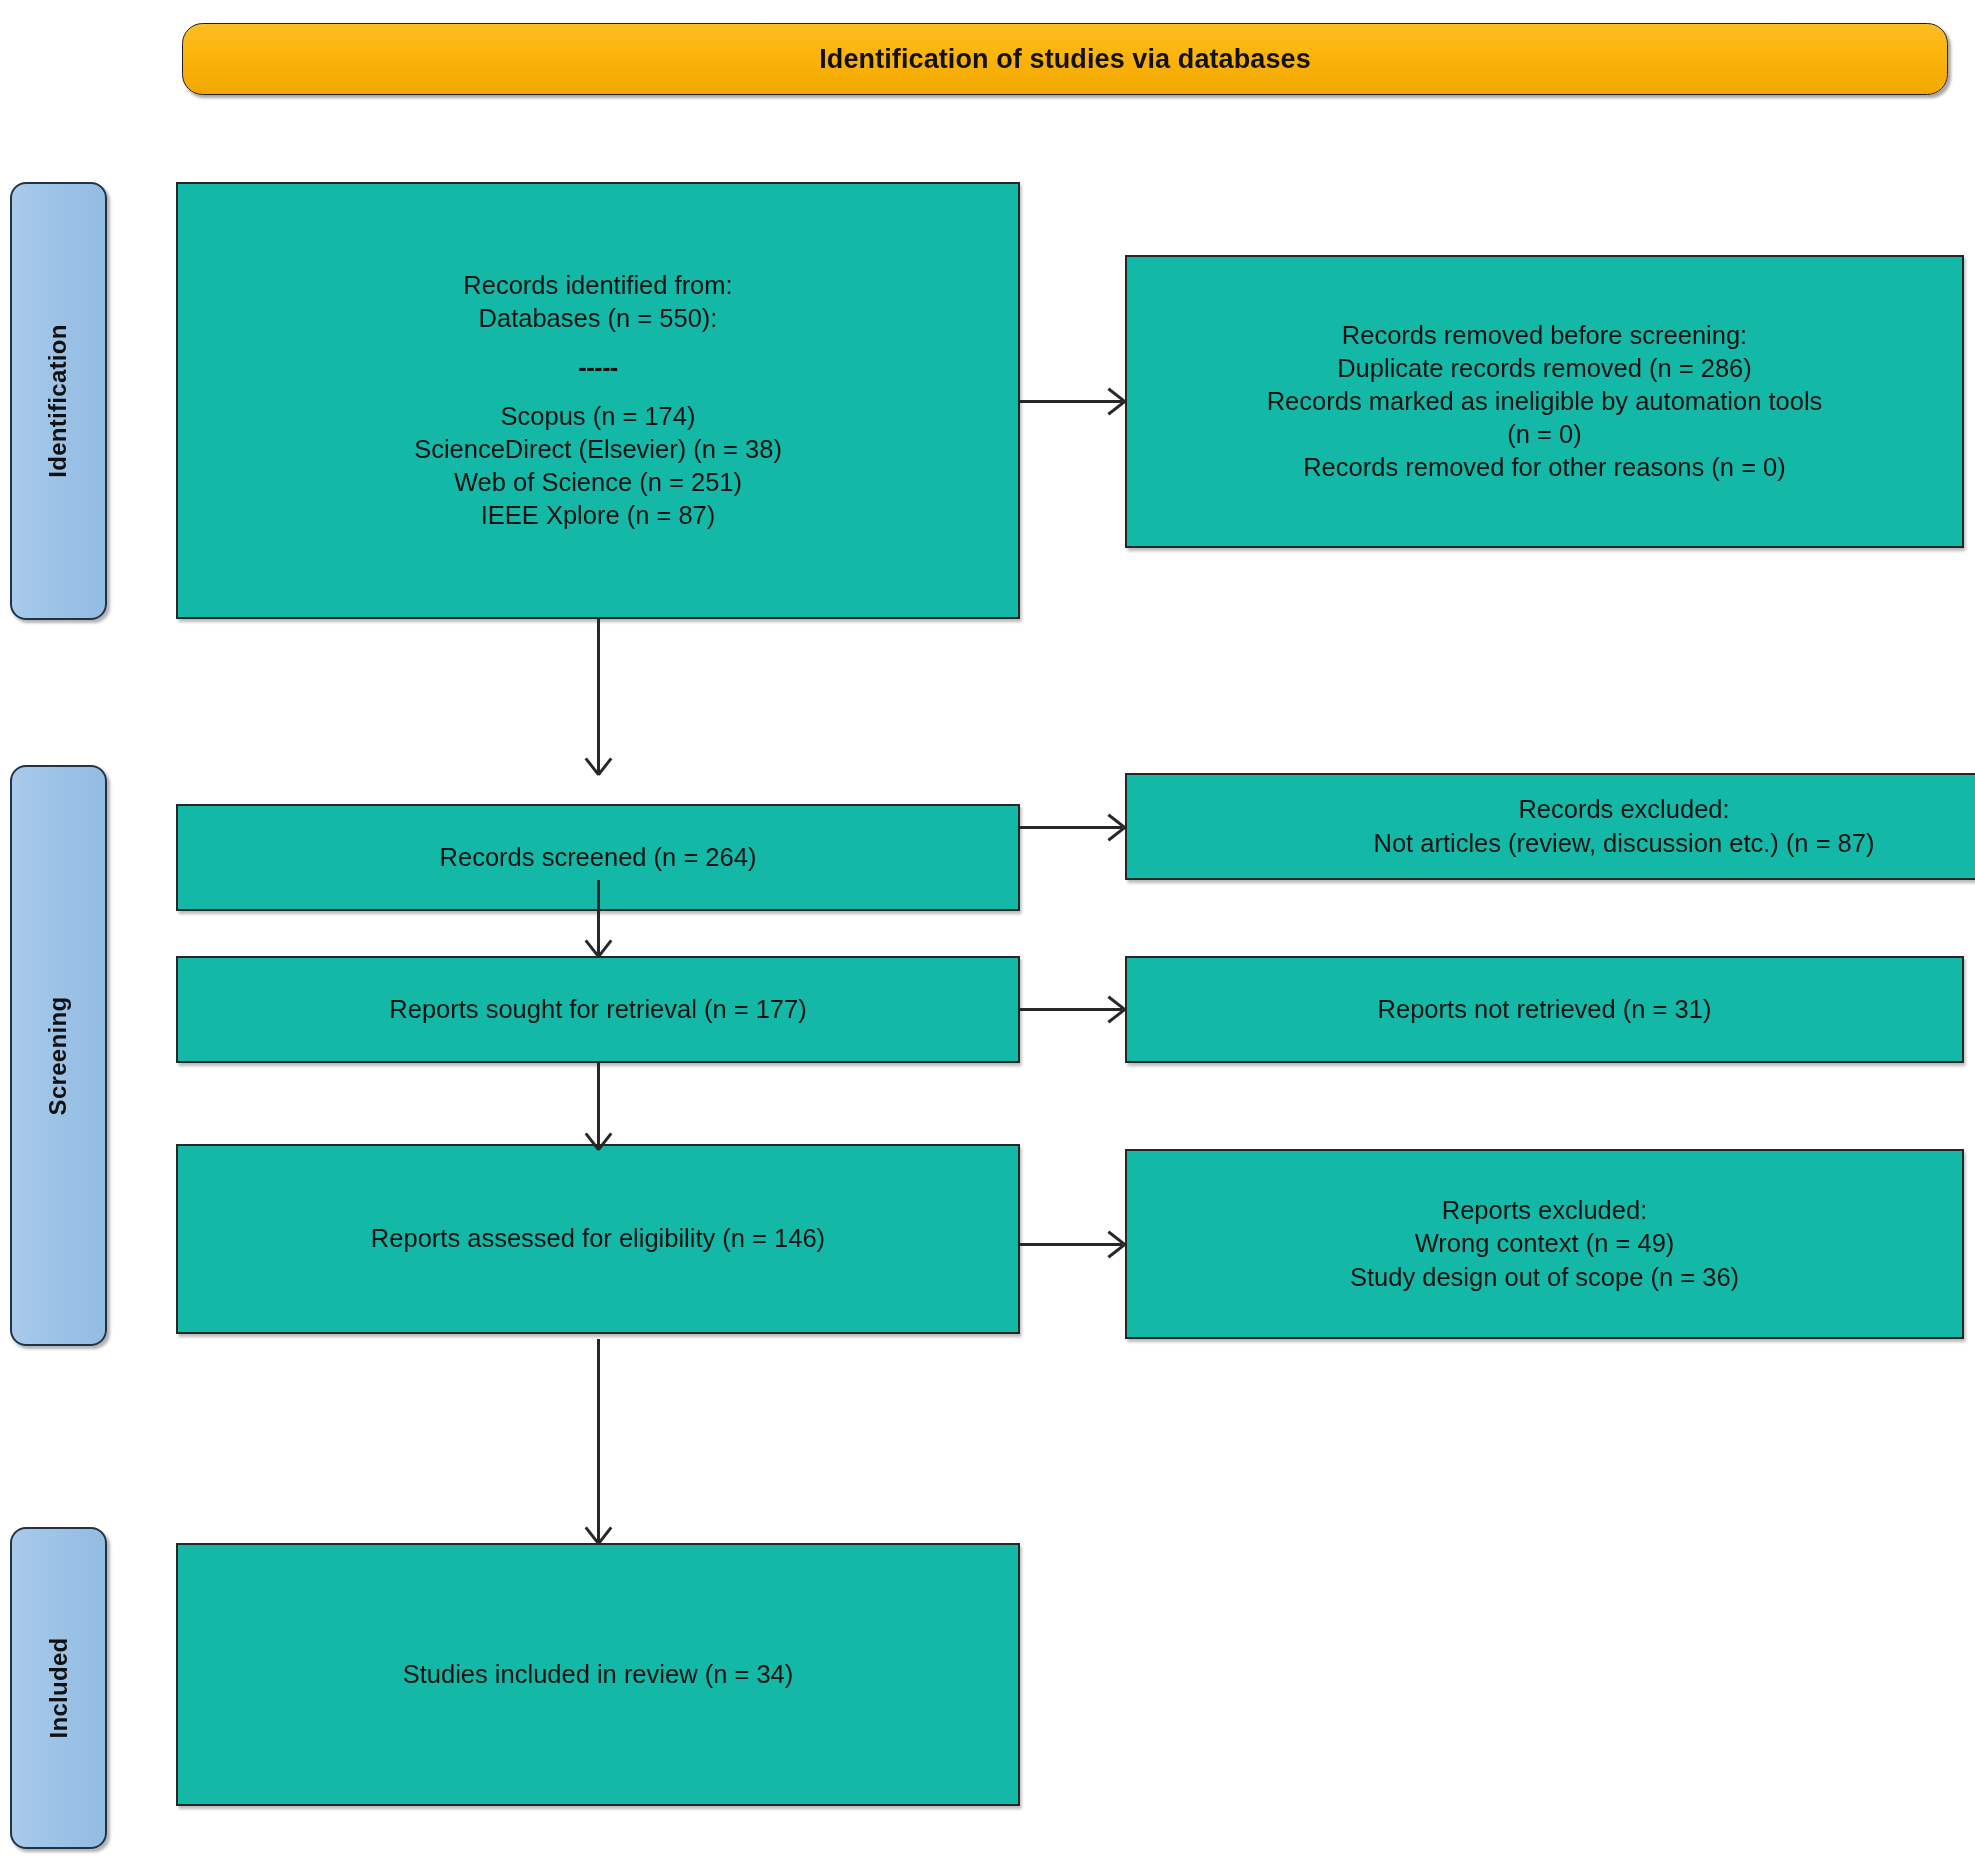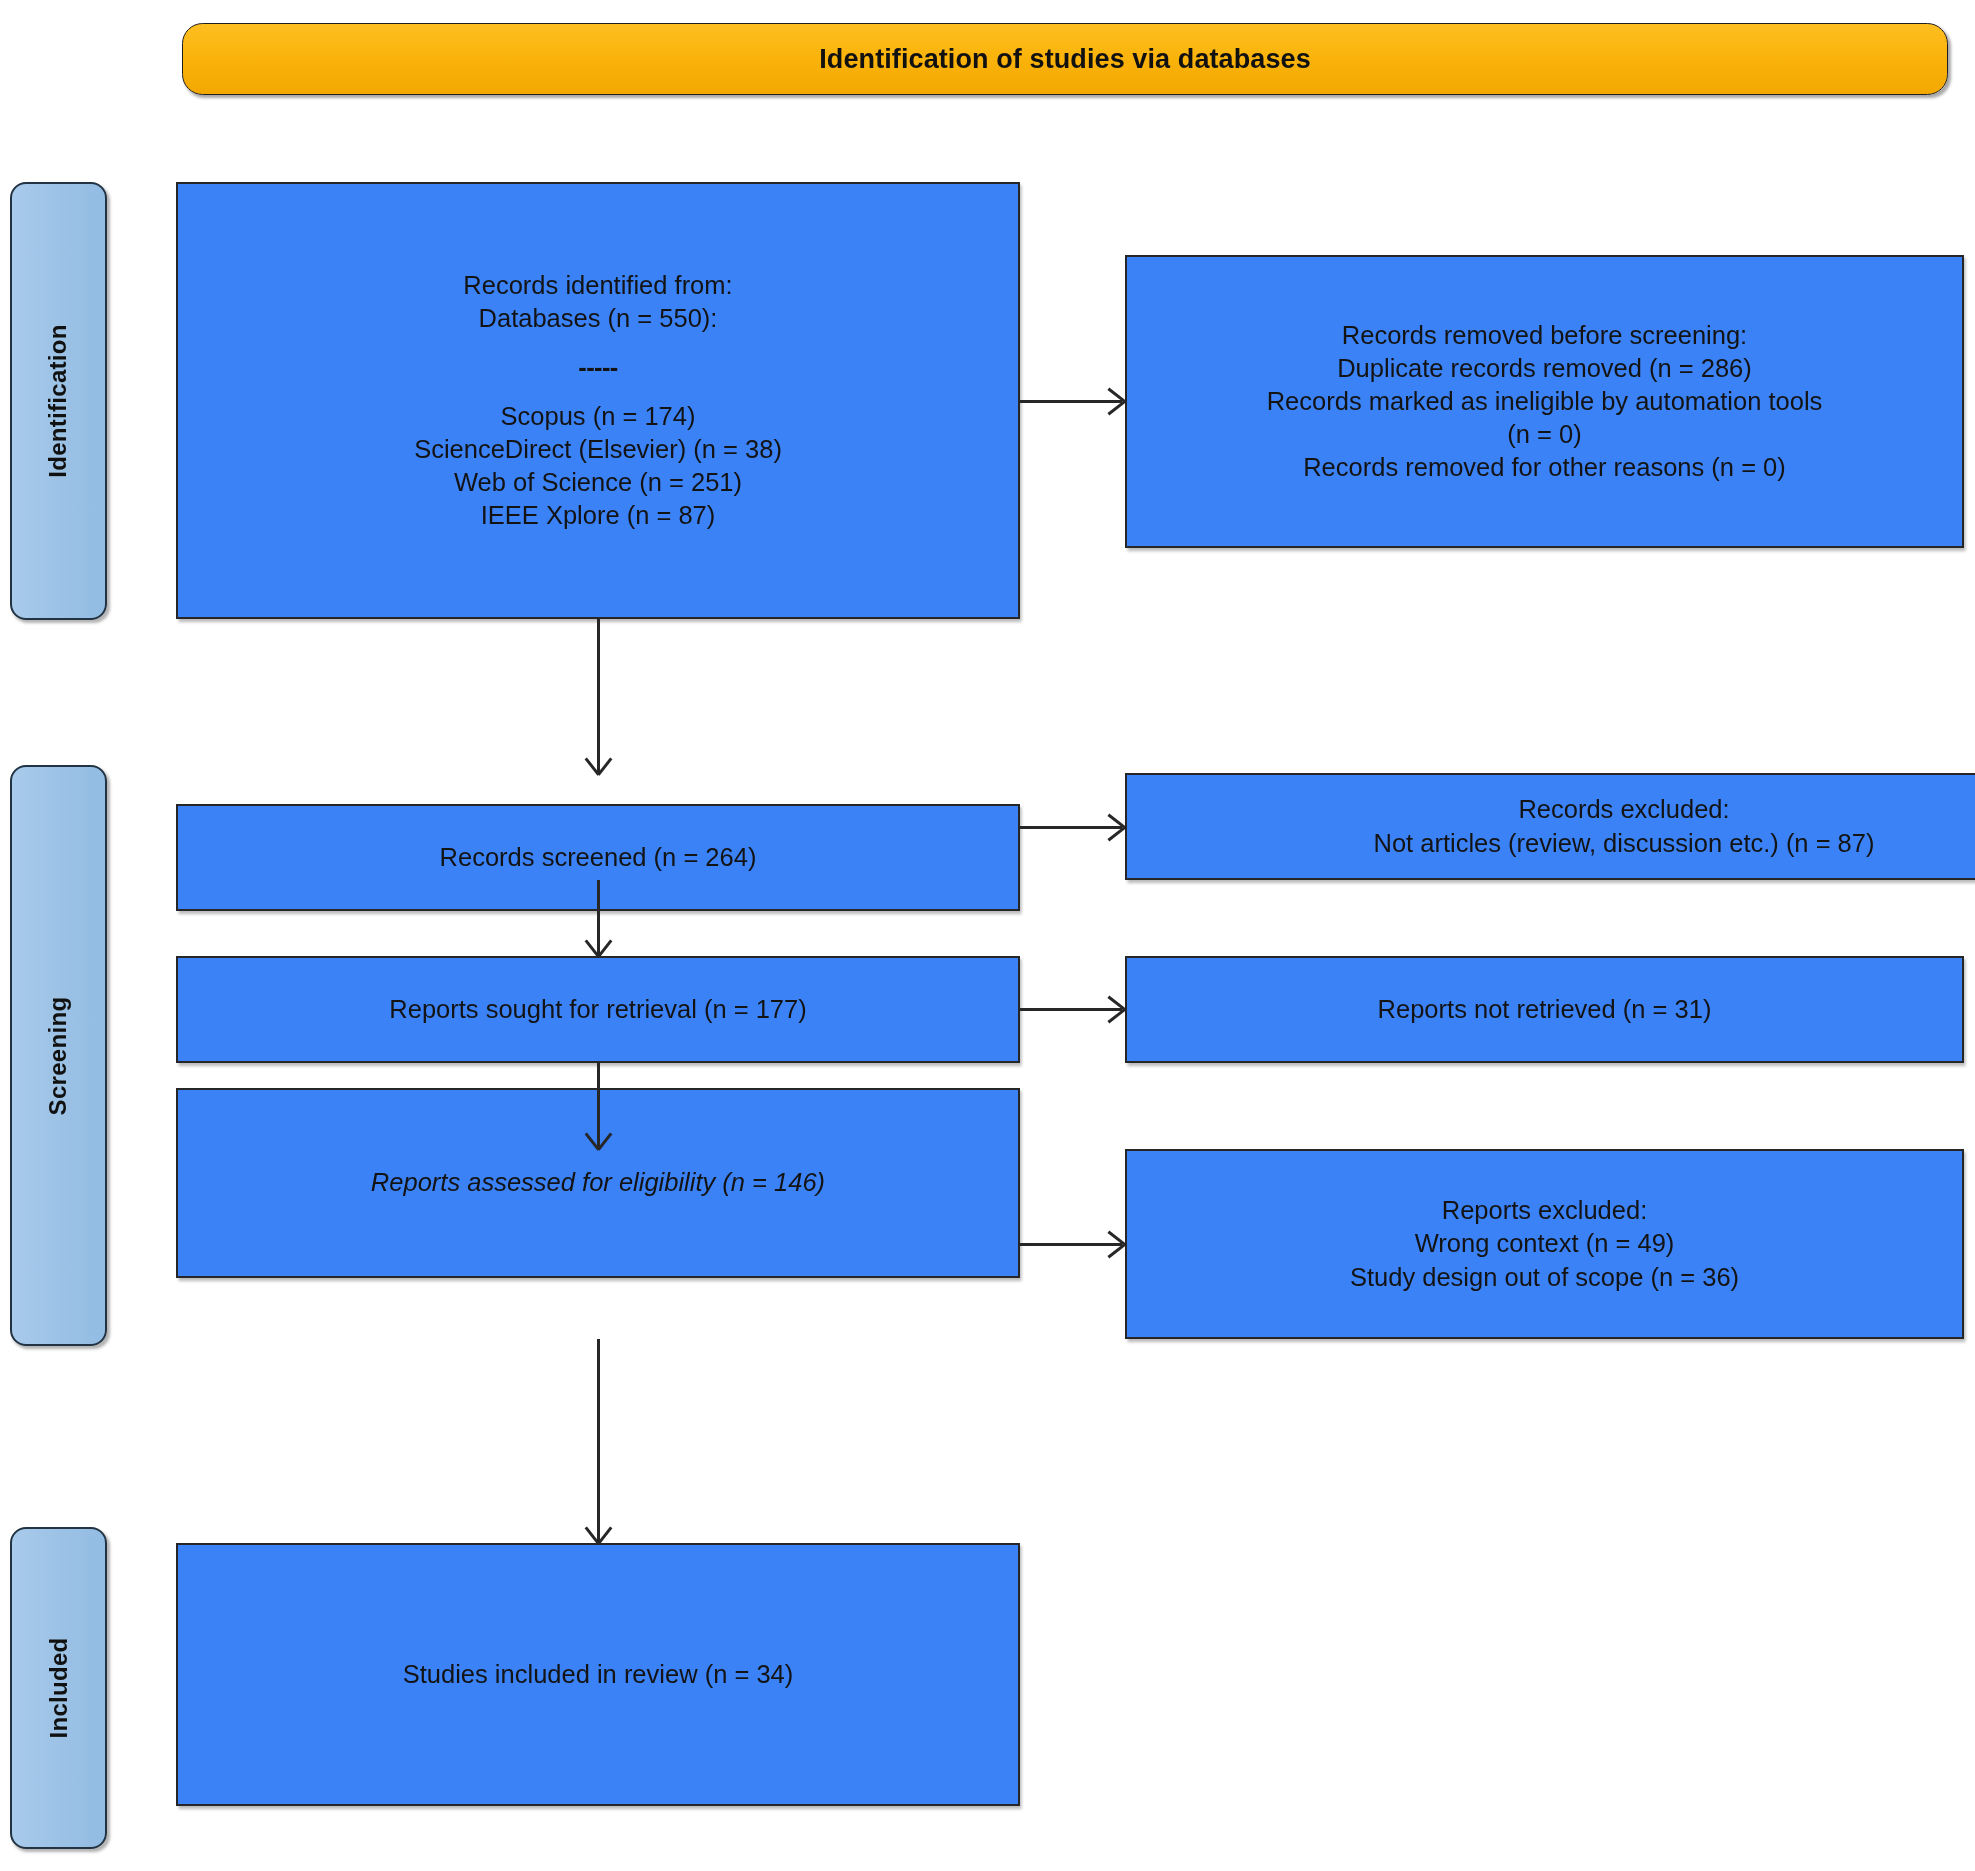--- a/index.html
+++ b/index.html
@@ -64,21 +64,21 @@
     color: #111111;
     letter-spacing: 0.3px;
   }
   #stage-identification { left: 9.7px; top: 182px; width: 97px; height: 438px; }
   #stage-screening      { left: 9.7px; top: 765px; width: 97px; height: 581px; }
   #stage-included       { left: 9.7px; top: 1527px; width: 97px; height: 322px; }
 
   
   .box {
     position: absolute;
-    background: #3b82f6;
+    background: #14b8a6;
     border: 2.4px solid #262626;
     box-sizing: border-box;
     box-shadow: 2.4px 3px 3px rgba(0,0,0,0.28);
     display: flex;
     align-items: center;
     justify-content: center;
     text-align: center;
     padding: 6px 13.4px;
   }
   .box .lines {
@@ -97,21 +97,21 @@
     font-weight: bold;
   }
 
   
   #box-identified      { left: 176px;  top: 182px;  width: 844px; height: 437px; }
   #box-removed         { left: 1125px; top: 255px;  width: 839px; height: 293px; }
   #box-screened        { left: 176px;  top: 773px; width: 844px; height: 107px; margin-top: 31px; }
   #box-excluded-1      { left: 1125px; top: 773px; width: 998px; height: 107px; }
   #box-sought          { left: 176px;  top: 956px; width: 844px; height: 107px; }
   #box-not-retrieved   { left: 1125px; top: 956px; width: 839px; height: 107px; }
-  #box-assessed        { left: 176px;  top: 1088px; width: 844px; height: 190px; font-style: italic; }
+  #box-assessed        { left: 176px;  top: 1144px; width: 844px; height: 190px; }
   #box-excluded-2      { left: 1125px; top: 1149px; width: 839px; height: 190px; }
   #box-included        { left: 176px;  top: 1543px; width: 844px; height: 263px; }
   .vline {
     position: absolute;
     width: 3px;
     background: #272727;
   }
   .hline {
     position: absolute;
     height: 3px;

